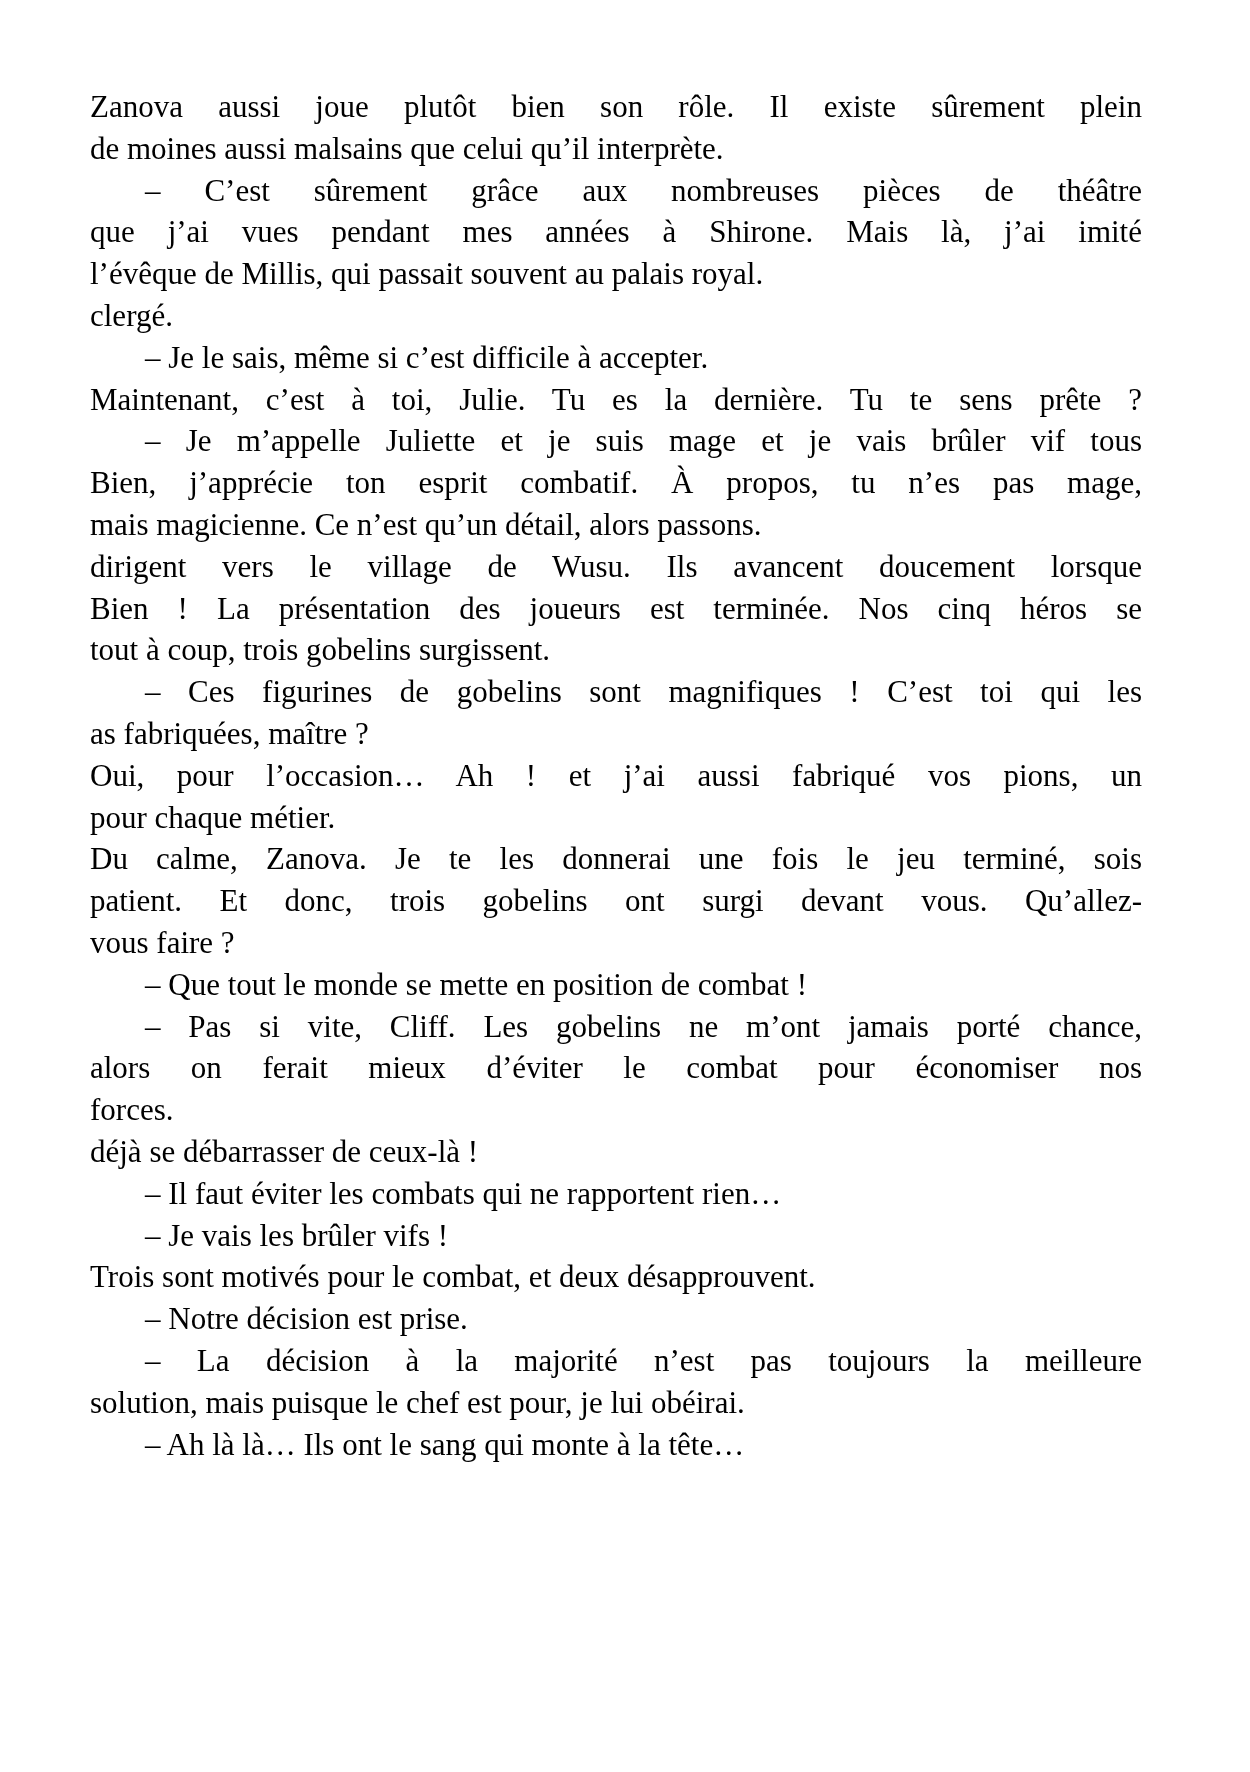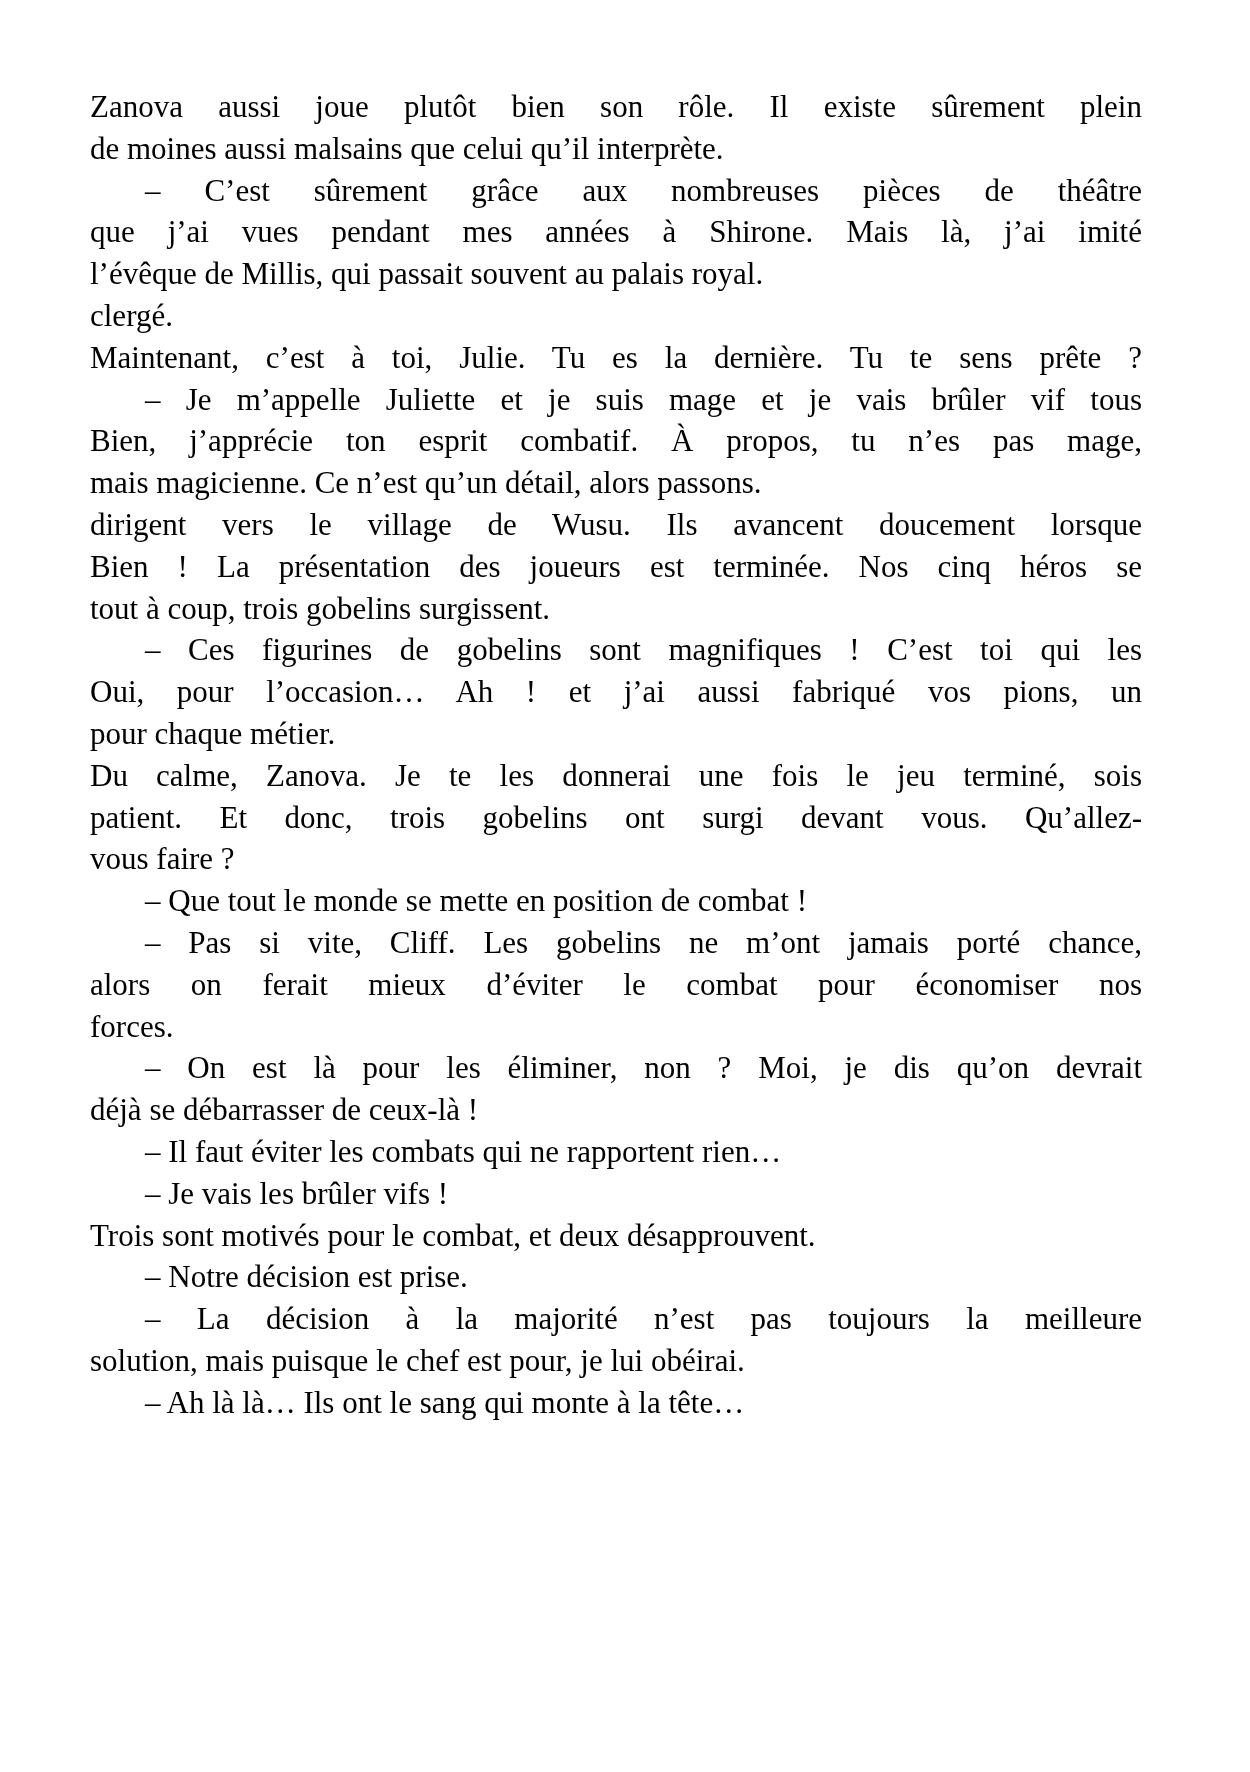--- a/index.html
+++ b/index.html
@@ -43,38 +43,39 @@
 </head>
 <body>
 
 <div class="book-page">
     <div class="line fill">Zanova aussi joue plutôt bien son rôle. Il existe sûrement plein</div>
     <div class="line">de moines aussi malsains que celui qu’il interprète.</div>
     <div class="line indent fill">– C’est sûrement grâce aux nombreuses pièces de théâtre</div>
     <div class="line fill">que j’ai vues pendant mes années à Shirone. Mais là, j’ai imité</div>
     <div class="line">l’évêque de Millis, qui passait souvent au palais royal.</div>
     <div class="line">clergé.</div>
+    <div class="line indent">– Je le sais, même si c’est difficile à accepter.</div>
     <div class="line fill">Maintenant, c’est à toi, Julie. Tu es la dernière. Tu te sens prête&nbsp;?</div>
     <div class="line indent fill">– Je m’appelle Juliette et je suis mage et je vais brûler vif tous</div>
     <div class="line fill">Bien, j’apprécie ton esprit combatif. À propos, tu n’es pas mage,</div>
     <div class="line">mais magicienne. Ce n’est qu’un détail, alors passons.</div>
     <div class="line fill">dirigent vers le village de Wusu. Ils avancent doucement lorsque</div>
     <div class="line fill">Bien&nbsp;! La présentation des joueurs est terminée. Nos cinq héros se</div>
     <div class="line">tout à coup, trois gobelins surgissent.</div>
     <div class="line indent fill">– Ces figurines de gobelins sont magnifiques&nbsp;! C’est toi qui les</div>
+    <div class="line">as fabriquées, maître&nbsp;?</div>
     <div class="line fill">Oui, pour l’occasion… Ah&nbsp;! et j’ai aussi fabriqué vos pions, un</div>
     <div class="line">pour chaque métier.</div>
     <div class="line fill">Du calme, Zanova. Je te les donnerai une fois le jeu terminé, sois</div>
     <div class="line fill">patient. Et donc, trois gobelins ont surgi devant vous. Qu’allez-</div>
     <div class="line">vous faire&nbsp;?</div>
     <div class="line indent">– Que tout le monde se mette en position de combat&nbsp;!</div>
     <div class="line indent fill">– Pas si vite, Cliff. Les gobelins ne m’ont jamais porté chance,</div>
     <div class="line fill">alors on ferait mieux d’éviter le combat pour économiser nos</div>
     <div class="line">forces.</div>
-    <div class="line indent fill">– On est là pour les éliminer, non&nbsp;? Moi, je dis qu’on devrait</div>
     <div class="line">déjà se débarrasser de ceux-là&nbsp;!</div>
     <div class="line indent">– Il faut éviter les combats qui ne rapportent rien…</div>
     <div class="line indent">– Je vais les brûler vifs&nbsp;!</div>
     <div class="line">Trois sont motivés pour le combat, et deux désapprouvent.</div>
     <div class="line indent">– Notre décision est prise.</div>
     <div class="line indent fill">– La décision à la majorité n’est pas toujours la meilleure</div>
     <div class="line">solution, mais puisque le chef est pour, je lui obéirai.</div>
     <div class="line indent">– Ah là là… Ils ont le sang qui monte à la tête…</div>
   </div>
 

